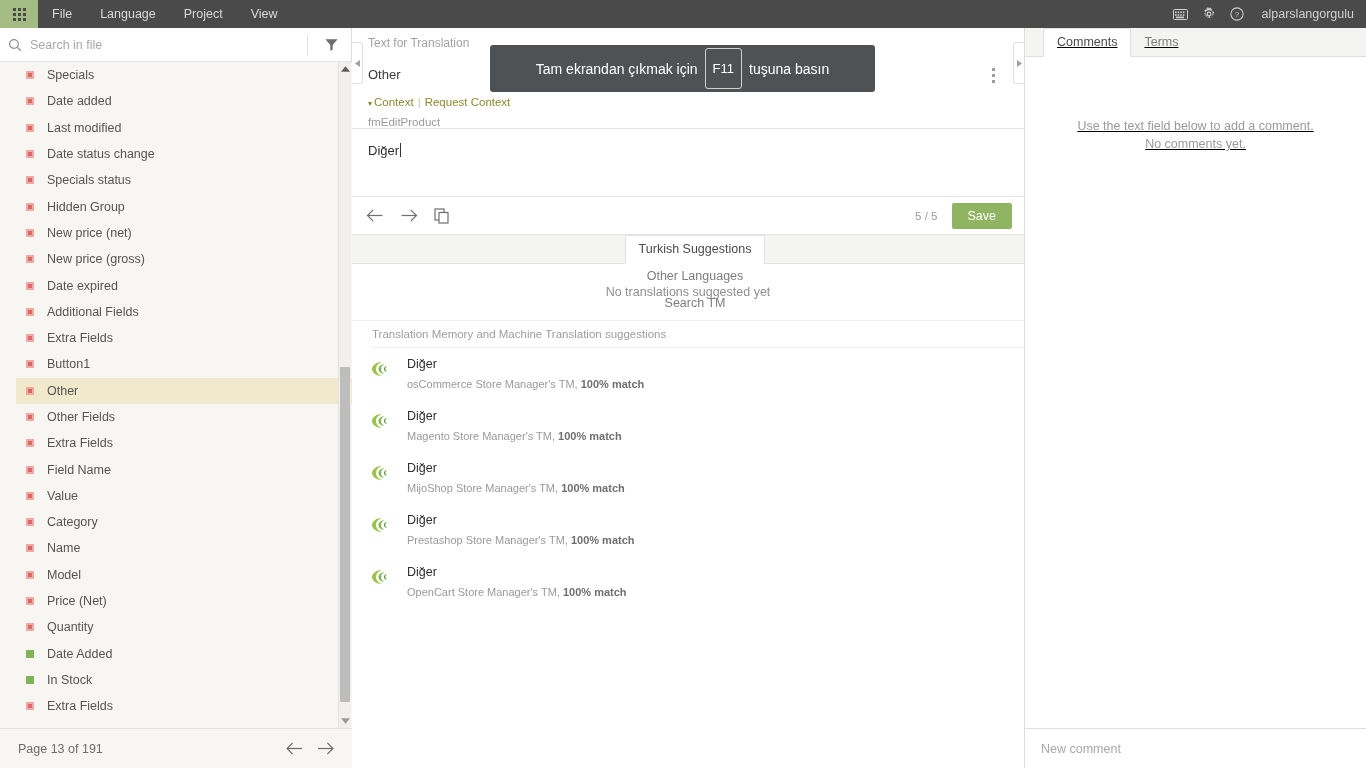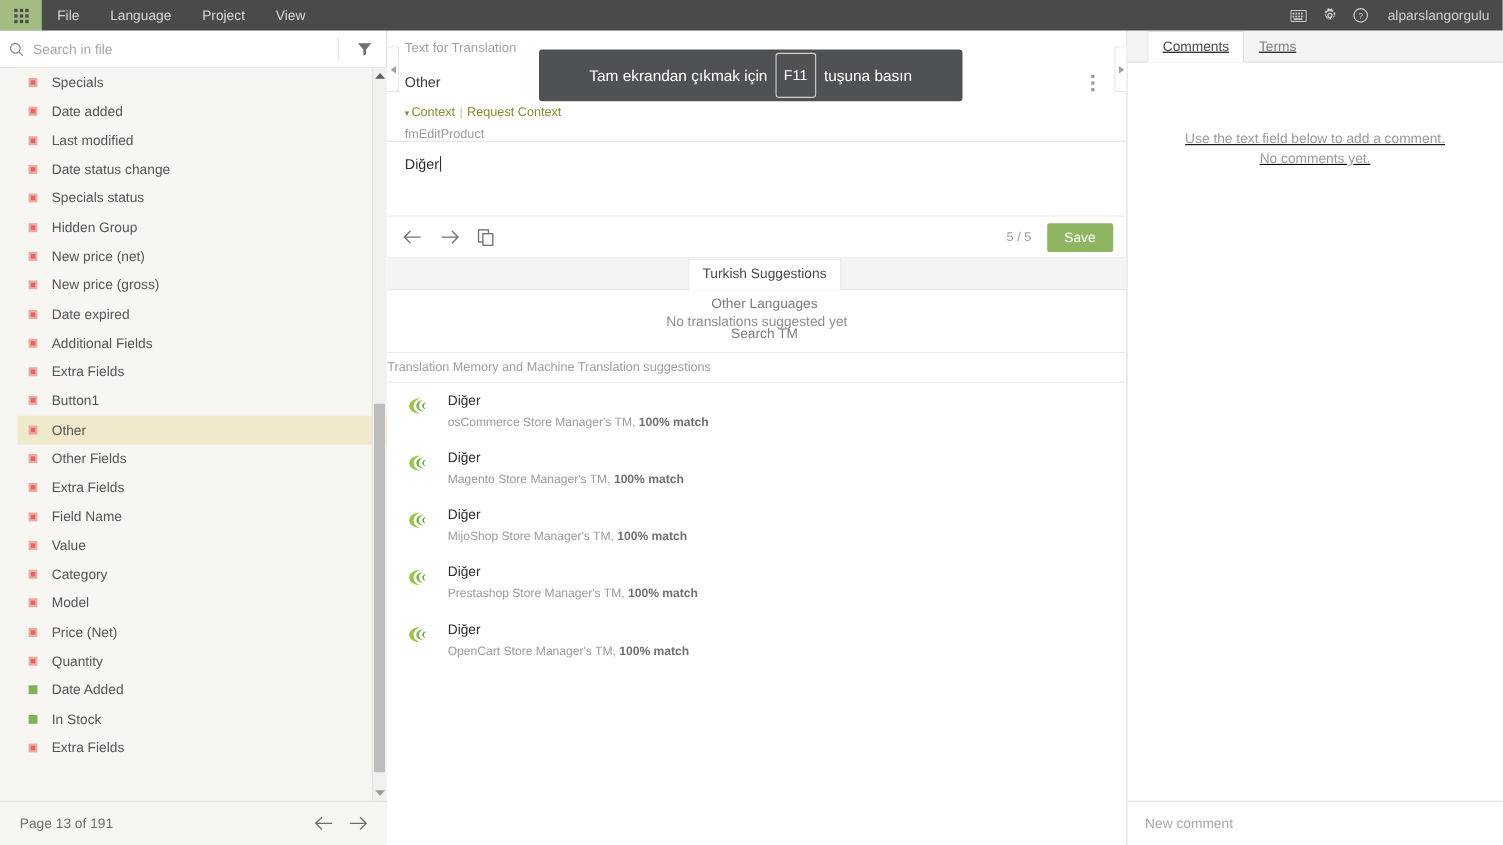--- a/index.html
+++ b/index.html
@@ -163,21 +163,21 @@
     margin-bottom: -1px; border-radius: 2px 2px 0 0;
   }
 
   #sugg-empty {
     height: 57px; display: flex; align-items: center; justify-content: center;
     font-size: 12.5px; color: #8f8f8f; border-bottom: 1px solid #ececec;
     background: #ffffff;
   }
   #tm-caption {
     height: 27px; display: flex; align-items: center; padding-left: 0;
-    font-size: 11.5px; color: #9d9d9d; border-bottom: 1px solid #ececec;
+    font-size: 11.5px; color: #9d9d9d; border-bottom: 1px solid #ececec; margin-left: 20px;
   }
   .tm-row {
     height: 52px; display: flex; align-items: flex-start; padding: 9px 14px 0 14px;
     cursor: pointer;
   }
   .tm-icon { width: 20px; height: 16px; flex: 0 0 auto; margin: 4px 17px 0 4px; }
   .tm-trans { font-size: 12.5px; color: #2f2f2f; }
   .tm-meta { font-size: 11px; color: #9a9a9a; margin-top: 7px; }
   .tm-meta b { color: #6f6f6f; font-weight: bold; }
 
@@ -351,20 +351,24 @@
         <span class="sdot untranslated"></span>
         <span>Field Name</span>
       </div>
       <div class="srow">
         <span class="sdot untranslated"></span>
         <span>Value</span>
       </div>
       <div class="srow">
         <span class="sdot untranslated"></span>
         <span>Category</span>
+      </div>
+      <div class="srow">
+        <span class="sdot untranslated"></span>
+        <span>Name</span>
       </div>
       <div class="srow">
         <span class="sdot untranslated"></span>
         <span>Model</span>
       </div>
       <div class="srow">
         <span class="sdot untranslated"></span>
         <span>Price (Net)</span>
       </div>
       <div class="srow">

